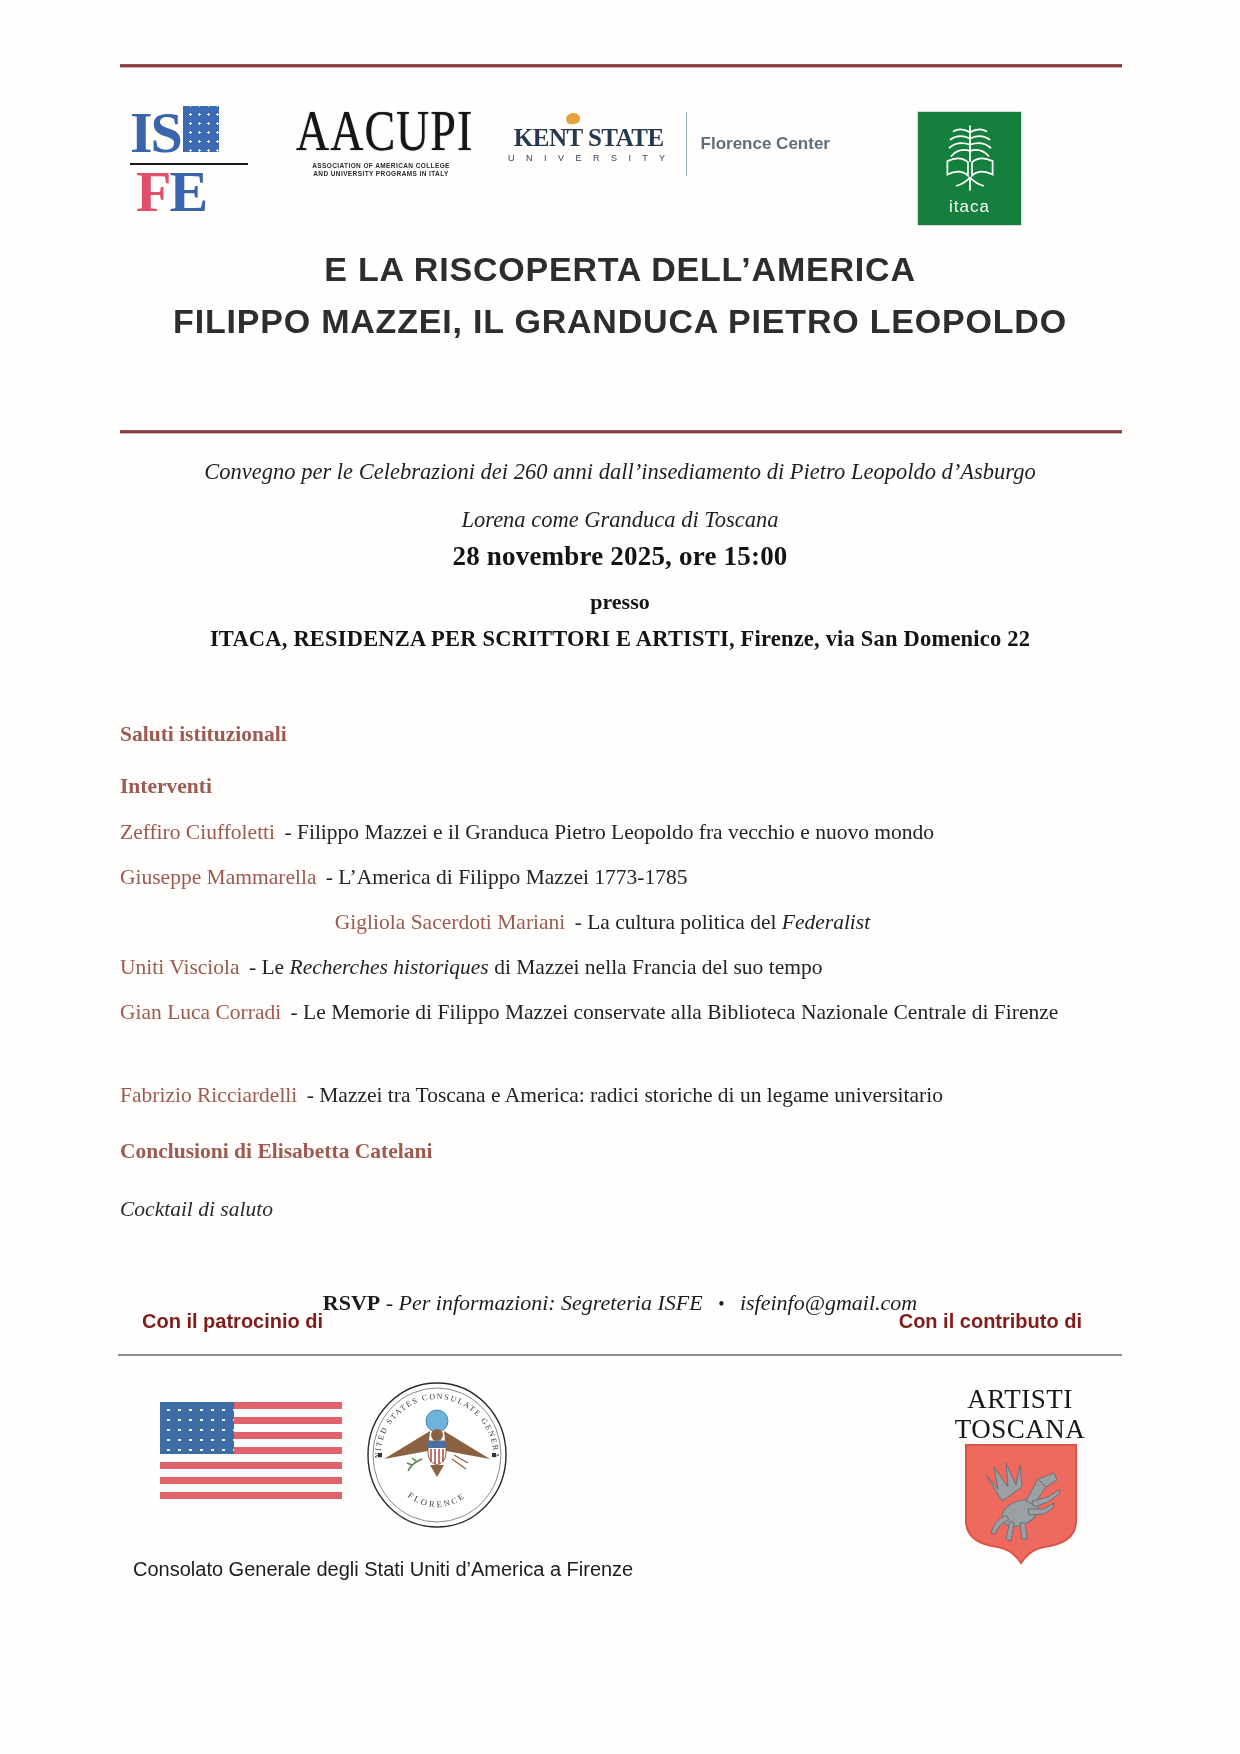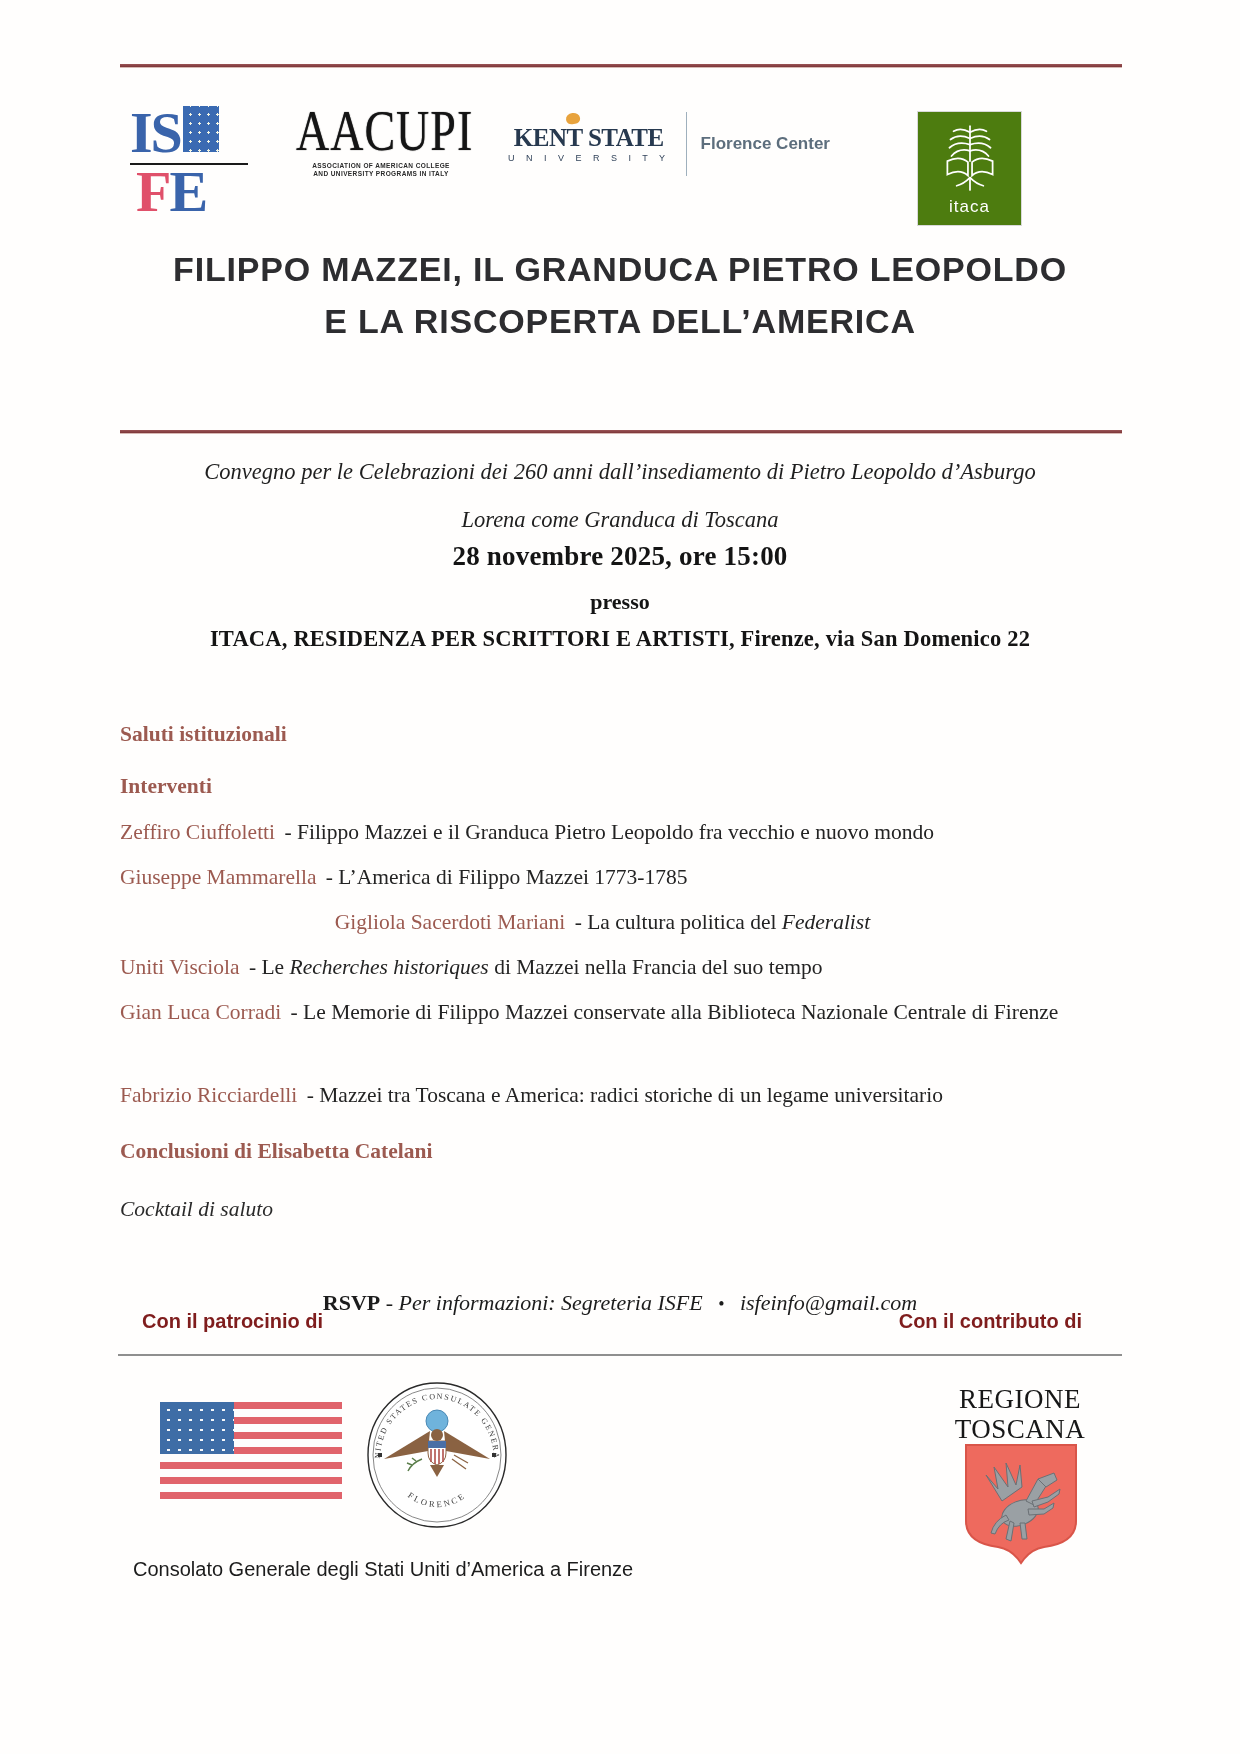--- a/index.html
+++ b/index.html
@@ -36,21 +36,21 @@
 
   .kent { position:absolute; left:508px; top:112px; display:flex; align-items:center; }
   .kent-left { position:relative; text-align:center; padding-right:14px; }
   .kent-name { font-family:"Liberation Serif",serif; font-weight:700; font-size:25px; letter-spacing:-.5px; color:#27394f; line-height:26px; }
   .kent-univ { font-family:"Liberation Sans",sans-serif; font-size:9px; letter-spacing:4.5px; color:#32435a; margin-top:2px; }
   .kent-flash { position:absolute; top:-12px; left:58px; width:14px; height:11px; background:#e8a33d;
     border-radius:50% 50% 40% 40%; transform:rotate(-8deg); }
   .kent-divider { width:1px; height:64px; background:#9fb0bd; margin:0 14px 0 2px; }
   .kent-center { font-family:"Liberation Sans",sans-serif; font-weight:700; font-size:17px; color:#5d6e7d; }
 
-  .itaca { position:absolute; left:918px; top:112px; width:103px; height:113px; background:#4d7c0f;
+  .itaca { position:absolute; left:918px; top:112px; width:103px; height:113px; background:#15803d;
     box-shadow:0 0 0 1px #d9d9d9; display:flex; flex-direction:column; align-items:center; justify-content:flex-end; }
   .itaca svg { position:absolute; top:8px; left:50%; transform:translateX(-50%); }
   .itaca-label { position:relative; font-family:"Liberation Sans",sans-serif; font-size:17px; color:#fff; letter-spacing:1px; margin-bottom:8px; }
 
   
   .title { position:absolute; left:120px; top:243px; width:1000px; text-align:center;
     font-family:"Liberation Sans",sans-serif; font-weight:800; font-size:34px; line-height:52px;
     letter-spacing:.8px; color:#2d2d30; }
 
   
@@ -161,22 +161,22 @@
         <path d="M52 40 Q40 34 32 41 L32 54 Q40 47 52 53 Z" fill="none"></path>
         <path d="M30 56 Q24 62 17 64"></path>
           <path d="M30 56 Q36 62 43 64"></path>
           <path d="M30 56 V68"></path>
       </g>
     </svg>
     <div class="itaca-label">itaca</div>
   </div>
 
   <div class="title">
+    <div>E LA RISCOPERTA DELL’AMERICA</div>
     <div>FILIPPO MAZZEI, IL GRANDUCA PIETRO LEOPOLDO</div>
-    <div>E LA RISCOPERTA DELL’AMERICA</div>
   </div>
 
   <div class="rule-maroon rule2"></div>
 
   <div class="subtitle">
     <div>Convegno per le Celebrazioni dei 260 anni dall’insediamento di Pietro Leopoldo d’Asburgo</div>
     <div>Lorena come Granduca di Toscana</div>
   </div>
 
   <div class="ev-date">28 novembre 2025, ore 15:00</div>
@@ -253,21 +253,21 @@
           <path d="M46 84 l-5 -2"></path>
       </g>
       <g stroke="#8a6242" stroke-width="1.3">
         <line x1="86" y1="78" x2="100" y2="88"></line>
           <line x1="88" y1="74" x2="102" y2="82"></line>
       </g>
     </g>
   </svg>
 
   <div class="regione">
-    <div>REGIONE</div>
+    <div>ARTISTI</div>
     <div>TOSCANA</div>
   </div>
 
   <svg class="tshield" width="118" height="122" viewBox="0 0 118 122">
     <path d="M4 2 H114 V78 Q114 100 82 104 Q70 106 62 116 L59 120 L56 116 Q48 106 36 104 Q4 100 4 78 Z" fill="#ee6a5e" stroke="#d95549" stroke-width="2"></path>
     <g fill="#9aa0a4" stroke="#6b7075" stroke-width="1">
       <polygon points="40,58 24,32 36,46 32,24 46,44 44,20 54,42 58,22 60,44"></polygon>
       <ellipse cx="58" cy="70" rx="19" ry="12" transform="rotate(-22 58 70)"></ellipse>
       <polygon points="64,58 76,36 86,40 72,62"></polygon>
       <polygon points="76,36 92,30 95,37 84,44"></polygon>

